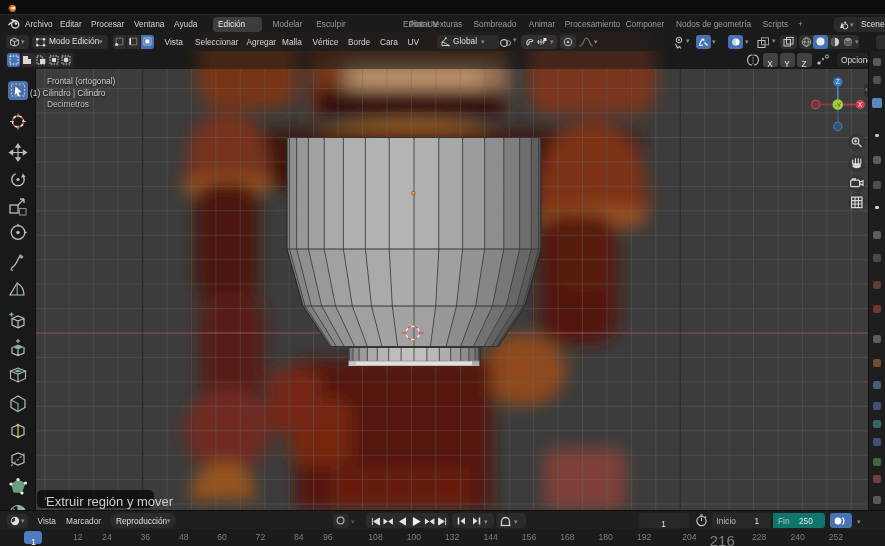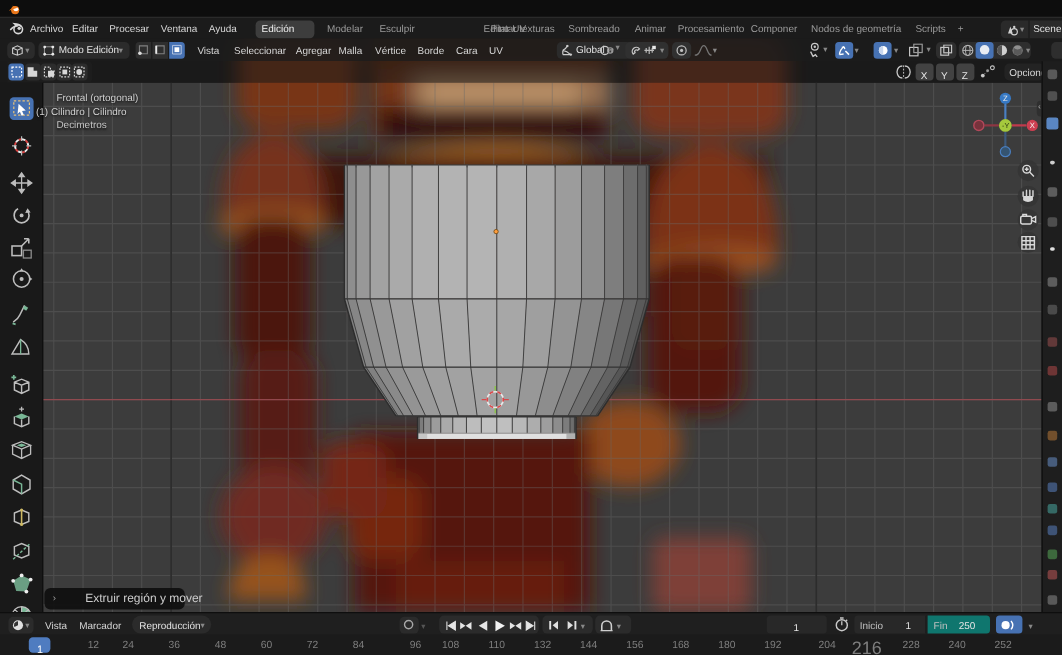--- a/index.html
+++ b/index.html
@@ -241,21 +241,21 @@
       </svg>
 </div>
 <div class="abs t9" style="left:164.5px;top:4.5px">Vista</div>
 <div class="abs t9" style="left:195px;top:4.5px">Seleccionar</div>
 <div class="abs t9" style="left:246.5px;top:4.5px">Agregar</div>
 <div class="abs t9" style="left:282px;top:4.5px">Malla</div>
 <div class="abs t9" style="left:312.5px;top:4.5px">Vértice</div>
 <div class="abs t9" style="left:348px;top:4.5px">Borde</div>
 <div class="abs t9" style="left:380px;top:4.5px">Cara</div>
 <div class="abs t9" style="left:407.5px;top:4.5px">UV</div>
-<div class="abs pill" style="left:464px;top:2.5px;width:62px;height:14px">
+<div class="abs pill" style="left:437px;top:2.5px;width:62px;height:14px">
  <svg class="abs" style="left:3px;top:2px" width="11" height="10" viewBox="0 0 11 10">
         <path d="M2 8.5 L2 5 M2 8.5 L8.5 8.5 M2 5 Q4.5 4 5.5 1.5 M2 5 Q5.5 5.5 8.5 8.5" fill="none" stroke="#ccc" stroke-width="1"></path>
         <circle cx="5.8" cy="1.3" r="1" fill="#ccc"></circle>
         <circle cx="8.7" cy="8.5" r="1" fill="#ccc"></circle>
       </svg>
  <div class="abs t9" style="left:16px;top:1.5px;color:#e2e2e2">Global</div>
  <span class="abs vv" style="left:44px;top:3.5px">▾</span>
 </div>
 <div class="abs" style="left:499px;top:3px">
  <svg width="14" height="12" viewBox="0 0 14 12">
@@ -467,21 +467,21 @@
     <svg class="abs" style="left:6px;top:432.5px" width="24" height="23" viewBox="0 0 24 23">
       <path d="M12 11.5 L12 3.5 A8 8 0 0 1 19.8 11.5Z" fill="#79b796"></path>
       <path d="M12 11.5 m-8 0 a8 8 0 1 0 16 0 a8 8 0 1 0 -16 0 M12 3.5v16 M4 11.5h16 M6.3 5.8 L17.7 17.2 M17.7 5.8 L6.3 17.2" fill="none" stroke="#bdbdbd" stroke-width="1"></path>
     </svg>
   </div>
 <div class="abs t9" style="left:47px;top:76px;color:#d2d2d2;text-shadow:0 1px 2px rgba(0,0,0,0.8)">Frontal (ortogonal)</div>
 <div class="abs t9" style="left:30px;top:87.5px;color:#d2d2d2;text-shadow:0 1px 2px rgba(0,0,0,0.8)">(1) Cilindro | Cilindro</div>
 <div class="abs t9" style="left:47px;top:99px;color:#c4c4c4;text-shadow:0 1px 2px rgba(0,0,0,0.8)">Decimetros</div>
 <div class="abs" style="left:37px;top:489.5px;width:117px;height:18px;background:rgba(15,15,15,0.92);border-radius:5px">
  <span class="abs" style="left:7px;top:4px;color:#999;font-size:8px">›</span>
- <div class="abs t9" style="left:34px;top:4px;color:#cccccc;font-size:10px">Extruir región y mover</div>
+ <div class="abs t9" style="left:9px;top:4px;color:#cccccc;font-size:13px">Extruir región y mover</div>
 </div>
 <div class="abs" style="left:863.5px;top:84px;width:8px;height:13px;background:#2f2f2f;border-radius:3px 0 0 3px">
     <span class="abs" style="left:1.5px;top:2px;color:#aaa;font-size:7px">‹</span>
   </div>
 <div class="abs" style="left:868px;top:51px;width:17px;height:459px">
     <div class="abs" style="left:0;top:0;width:17px;height:459px;background:#1e1e1e;border-left:1px solid #101010"></div>
     <div class="abs" style="left:4.5px;top:7px;width:8px;height:8px;border-radius:2px;background:#8a8a8a;opacity:0.55"></div>
     <div class="abs" style="left:4.5px;top:25px;width:8px;height:8px;border-radius:2px;background:#7a7a7a;opacity:0.55"></div>
     <div class="abs" style="left:4px;top:47px;width:10px;height:10px;border-radius:2px;background:#5a86c2"></div>
     <div class="abs" style="left:7px;top:82.5px;width:3.5px;height:3.5px;border-radius:50%;background:#cfcfcf"></div>
@@ -580,23 +580,23 @@
   </div>
 <div class="abs" style="left:0;top:529px;width:885px;height:17px;background:#1b1b1b">
     <div class="abs" style="left:24.4px;top:1.5px;width:18px;height:13.5px;background:#4f7cc0;border-radius:3.5px;text-align:center"><span style="font-size:9px;color:#fff;line-height:13px">1</span></div>
     <div class="abs" style="left:54.6px;top:3px;width:28px;text-align:right;font-size:8.6px;color:#7e7e7e">12</div>
     <div class="abs" style="left:92.9px;top:3px;width:28px;text-align:center;font-size:8.6px;color:#7e7e7e">24</div>
     <div class="abs" style="left:131.3px;top:3px;width:28px;text-align:center;font-size:8.6px;color:#7e7e7e">36</div>
     <div class="abs" style="left:169.7px;top:3px;width:28px;text-align:center;font-size:8.6px;color:#7e7e7e">48</div>
     <div class="abs" style="left:208.0px;top:3px;width:28px;text-align:center;font-size:8.6px;color:#7e7e7e">60</div>
     <div class="abs" style="left:246.4px;top:3px;width:28px;text-align:center;font-size:8.6px;color:#7e7e7e">72</div>
     <div class="abs" style="left:284.8px;top:3px;width:28px;text-align:center;font-size:8.6px;color:#7e7e7e">84</div>
-    <div class="abs" style="left:323.1px;top:3px;width:28px;text-align:right;font-size:8.6px;color:#7e7e7e">96</div>
+    <div class="abs" style="left:323.1px;top:3px;width:28px;text-align:left;font-size:8.6px;color:#7e7e7e">96</div>
     <div class="abs" style="left:361.5px;top:3px;width:28px;text-align:center;font-size:8.6px;color:#7e7e7e">108</div>
-    <div class="abs" style="left:399.9px;top:3px;width:28px;text-align:center;font-size:8.6px;color:#7e7e7e">110</div>
+    <div class="abs" style="left:399.9px;top:3px;width:28px;text-align:center;font-size:8.6px;color:#7e7e7e">100</div>
     <div class="abs" style="left:438.2px;top:3px;width:28px;text-align:center;font-size:8.6px;color:#7e7e7e">132</div>
     <div class="abs" style="left:476.6px;top:3px;width:28px;text-align:center;font-size:8.6px;color:#7e7e7e">144</div>
     <div class="abs" style="left:515.0px;top:3px;width:28px;text-align:center;font-size:8.6px;color:#7e7e7e">156</div>
     <div class="abs" style="left:553.3px;top:3px;width:28px;text-align:center;font-size:8.6px;color:#7e7e7e">168</div>
     <div class="abs" style="left:591.7px;top:3px;width:28px;text-align:center;font-size:8.6px;color:#7e7e7e">180</div>
     <div class="abs" style="left:630.1px;top:3px;width:28px;text-align:center;font-size:8.6px;color:#7e7e7e">192</div>
     <div class="abs" style="left:668.5px;top:3px;width:28px;text-align:right;font-size:8.6px;color:#7e7e7e">204</div>
     <div class="abs" style="left:706.8px;top:3px;width:28px;text-align:right;font-size:15px;color:#7e7e7e">216</div>
     <div class="abs" style="left:745.2px;top:3px;width:28px;text-align:center;font-size:8.6px;color:#7e7e7e">228</div>
     <div class="abs" style="left:783.6px;top:3px;width:28px;text-align:center;font-size:8.6px;color:#7e7e7e">240</div>

